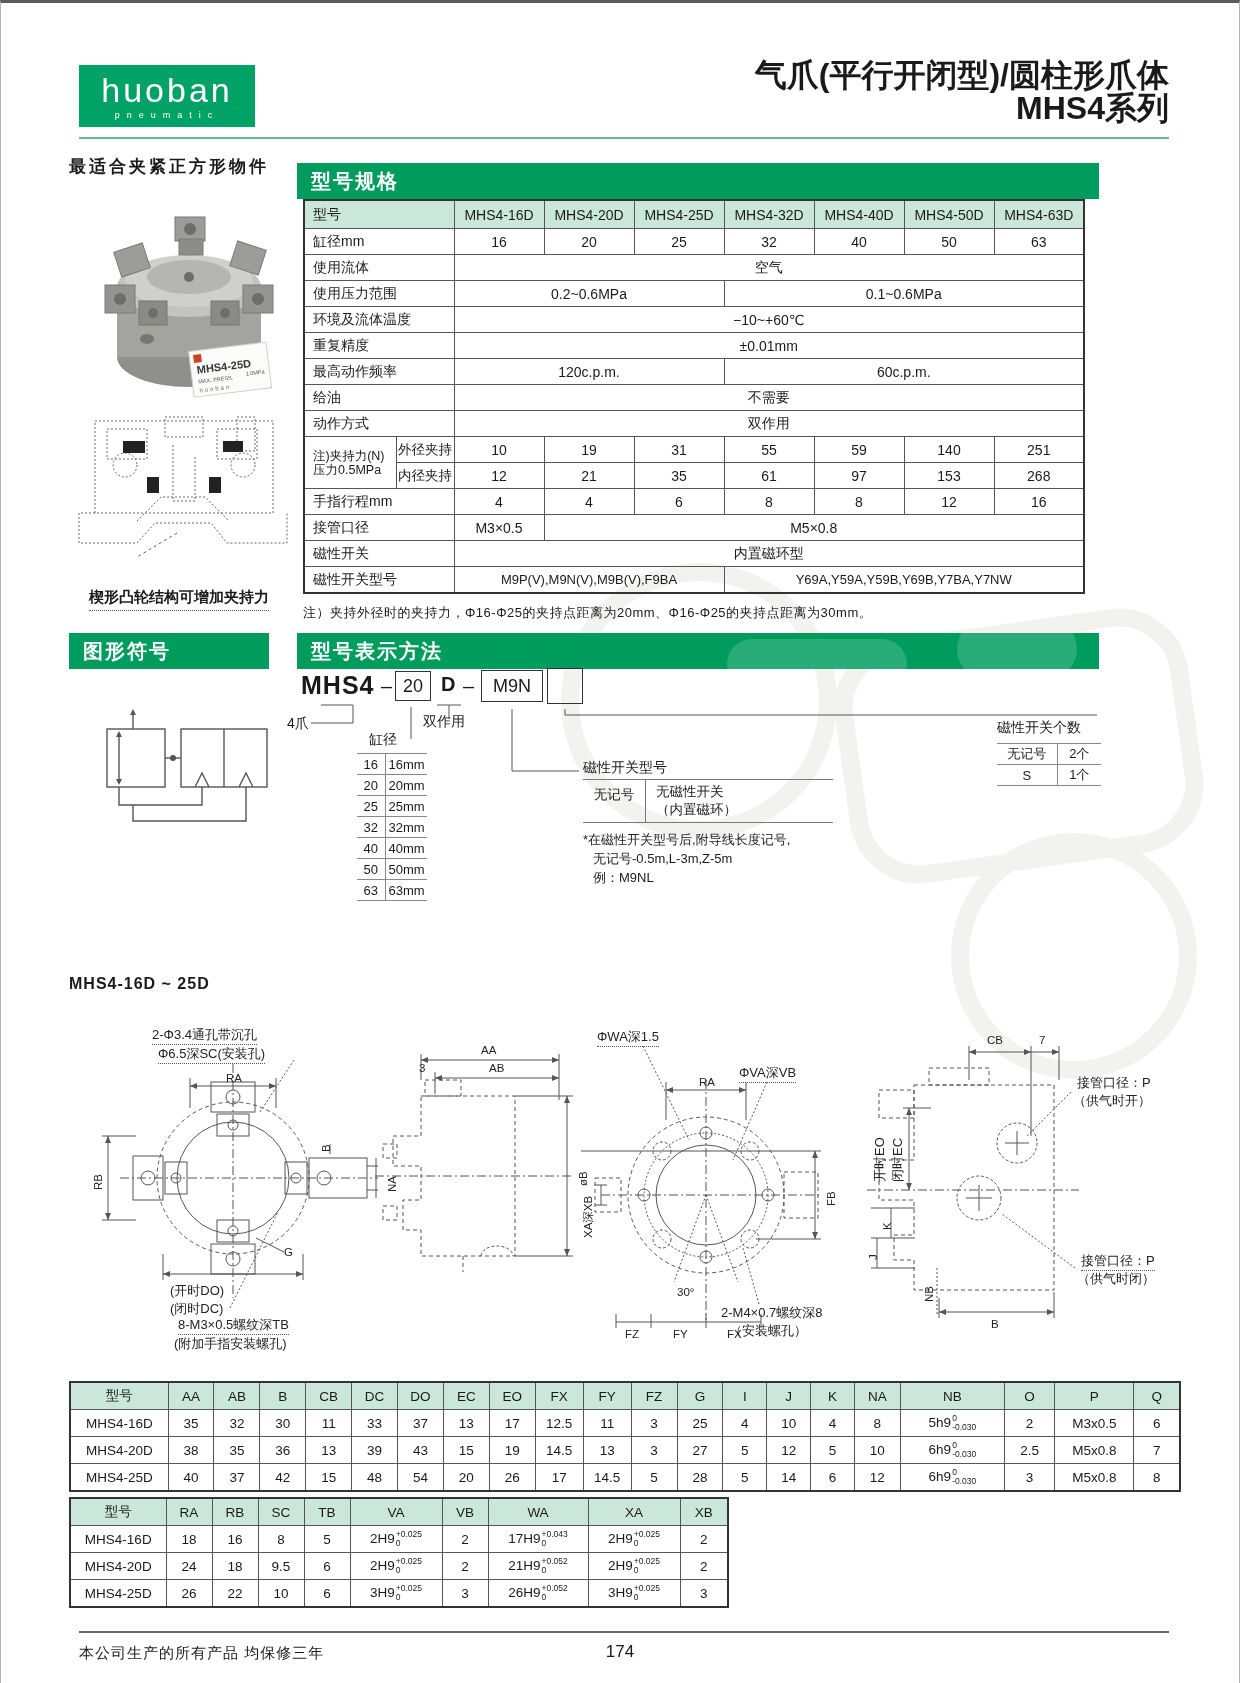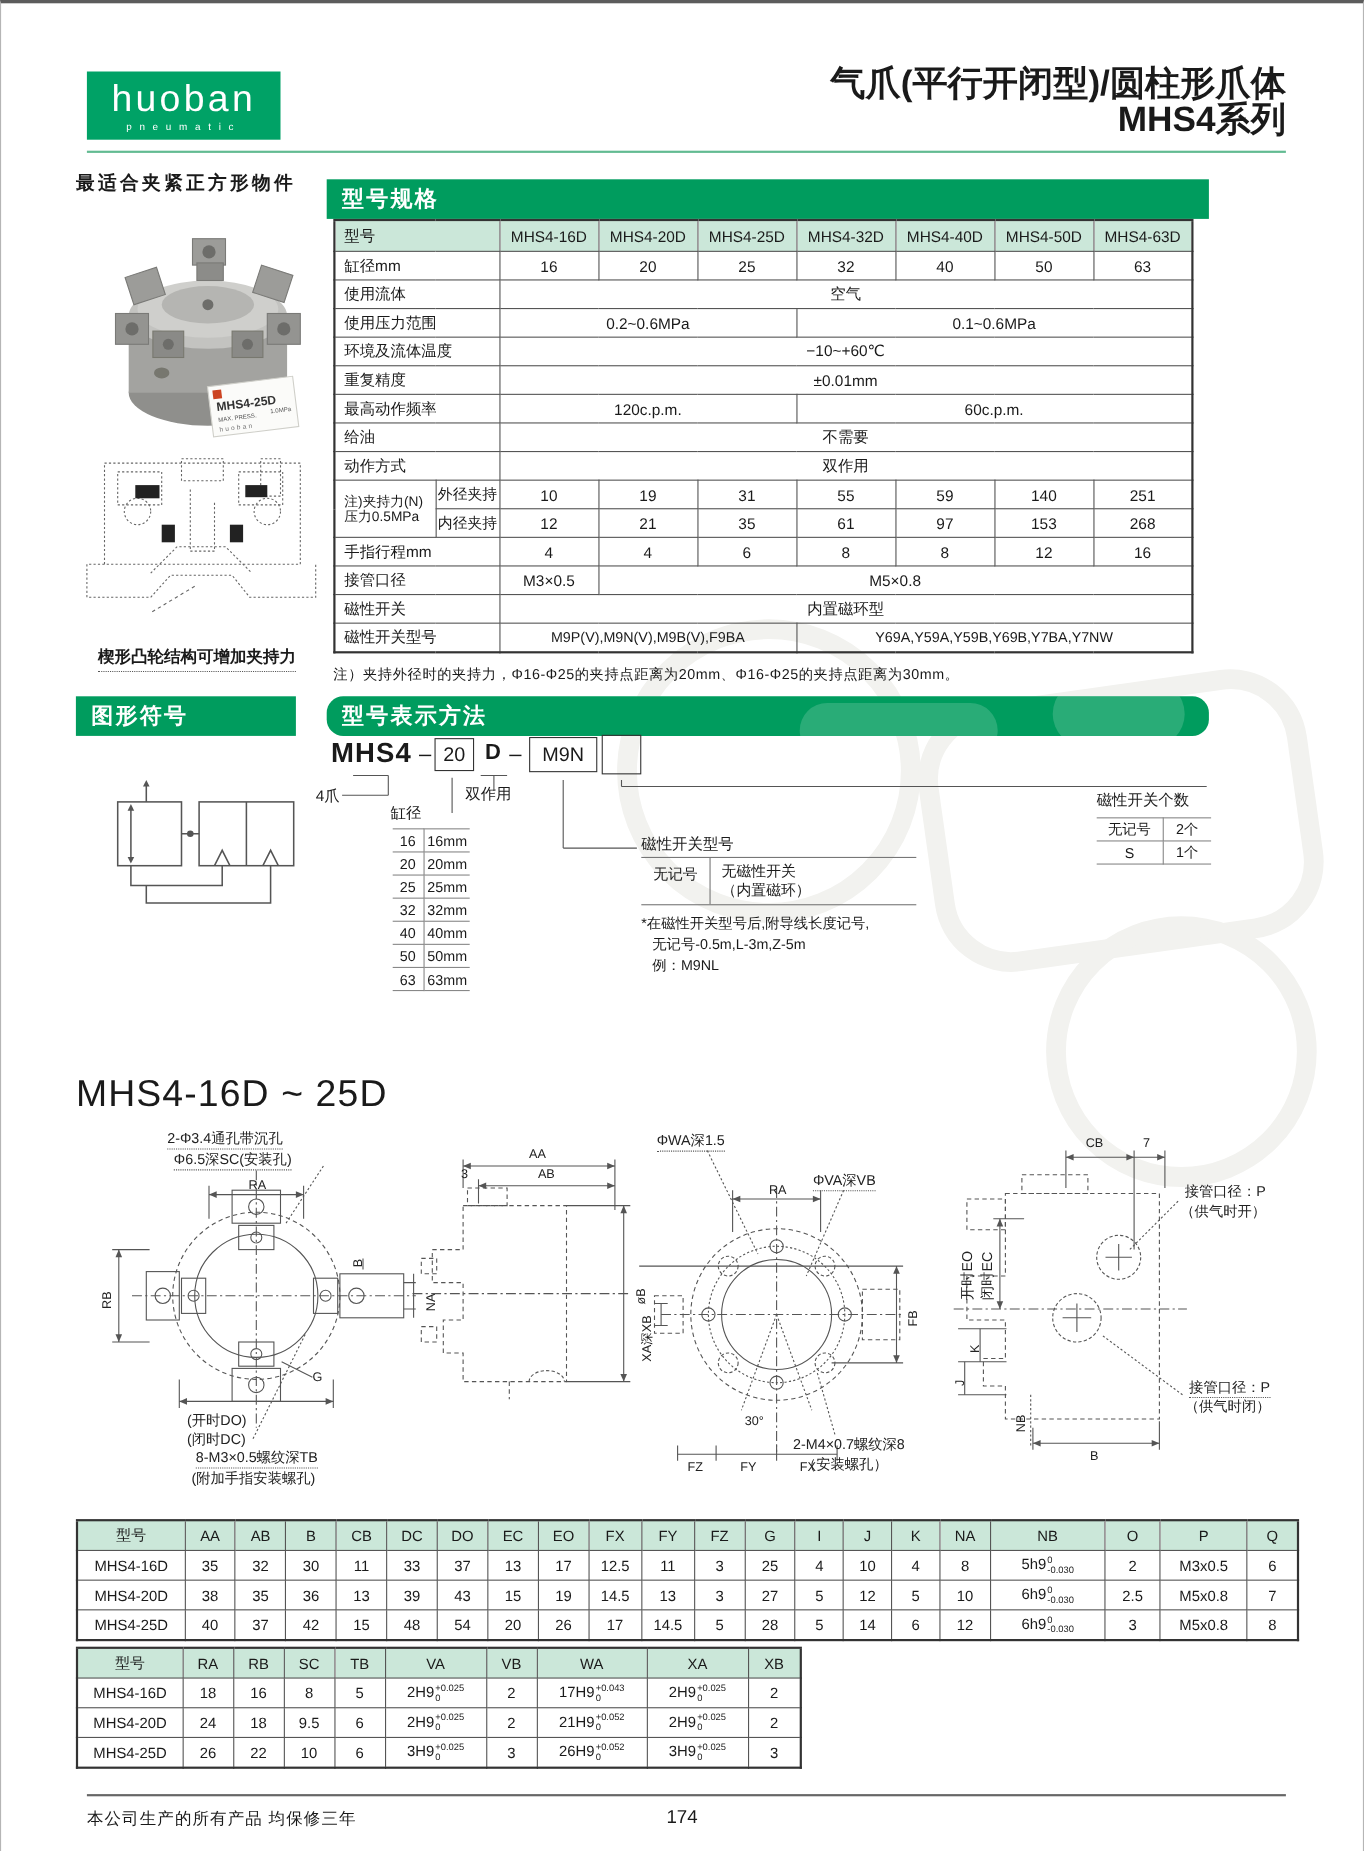--- a/index.html
+++ b/index.html
@@ -33,21 +33,21 @@
   .mini td:first-child{border-right:1px solid #888;}
   .mini tr:first-child td{border-top:1px solid #888;}
   .codebox{position:absolute;border:1.5px solid #333;text-align:center;font-size:18px;}
   .dlabel{position:absolute;font-size:14px;white-space:nowrap;}
   
   .lbl{position:absolute;font-size:11.5px;white-space:nowrap;color:#222;}
   .lbl13{position:absolute;font-size:13px;white-space:nowrap;color:#222;}
   .rot{transform:rotate(-90deg);transform-origin:left top;}
   .dotted-u{border-bottom:1px dotted #555;}
   svg{display:block;}
-  .dim-head{font-weight:normal;font-size:34px;letter-spacing:1px;}
+  .dim-head{font-weight:bold;font-size:16px;letter-spacing:1px;}
   
   .dimtab{font-size:13.5px;}
   .dimtab th,.dimtab td{border:1px solid #555;text-align:center;height:26px;font-weight:400;padding:0 1px;white-space:nowrap;overflow:hidden;}
   .dimtab th{background:#cbe7d9;border-top:2px solid #333;}
   .dimtab td:first-child{font-size:13.5px;}
   .tol{display:inline-block;vertical-align:middle;margin-left:1px;font-size:8.5px;line-height:9px;text-align:left;}
   .tol span{display:block;font-style:normal;}
   
   .foot-rule{left:78px;top:1628px;width:1090px;height:2px;background:#666;}
   .foot-text{left:78px;top:1641px;font-size:15px;letter-spacing:1px;}
@@ -266,21 +266,21 @@
     </tr>
     <tr>
       <td class="lab" colspan="2">磁性开关型号</td>
       <td colspan="3" style="font-size:13px;">M9P(V),M9N(V),M9B(V),F9BA</td>
       <td colspan="4" style="font-size:13px;">Y69A,Y59A,Y59B,Y69B,Y7BA,Y7NW</td>
     </tr>
   </tbody>
     </table>
   <div class="abs spec-note">注）夹持外径时的夹持力，Φ16-Φ25的夹持点距离为20mm、Φ16-Φ25的夹持点距离为30mm。</div>
 
-  <div class="abs banner" style="left:296px;top:630px;width:788px;height:36px;border-radius:15px;">
+  <div class="abs banner" style="left:296px;top:630px;width:788px;height:36px;">
     <span>型号表示方法</span>
     <span class="sheen" style="left:430px;top:6px;width:180px;height:50px;"></span>
     <span class="sheen" style="left:660px;top:-14px;width:120px;height:60px;"></span>
   </div>
 
   <div class="abs" style="left:296px;top:664px;width:889px;height:250px;">
 
     <svg class="abs" style="left:0;top:0;" width="889" height="250" viewBox="0 0 889 250" stroke="#555" stroke-width="1" fill="none">
       <line x1="24" y1="38" x2="56" y2="38"></line>
         <line x1="56" y1="38" x2="56" y2="56"></line>
@@ -297,21 +297,21 @@
     <div class="abs" style="left:4px;top:4px;font-size:25px;font-weight:bold;letter-spacing:1px;">MHS4</div>
     <div class="abs" style="left:84px;top:8px;font-size:20px;">–</div>
     <div class="codebox" style="left:98px;top:4px;width:34px;height:28px;line-height:28px;">20</div>
     <div class="abs" style="left:144px;top:6px;font-size:20px;font-weight:bold;">D</div>
     <div class="abs" style="left:166px;top:8px;font-size:20px;">–</div>
     <div class="codebox" style="left:184px;top:3px;width:60px;height:30px;line-height:30px;">M9N</div>
     <div class="codebox" style="left:250px;top:1px;width:34px;height:34px;"></div>
 
     <div class="dlabel" style="left:-10px;top:48px;">4爪</div>
 
-    <div class="dlabel" style="left:58px;top:64px;">缸径</div>
+    <div class="dlabel" style="left:72px;top:64px;">缸径</div>
     <table class="mini abs" style="left:60px;top:86px;width:70px;">
       <colgroup>
           <col style="width:28px">
           <col style="width:42px">
         </colgroup>
       <tbody>
           <tr>
             <td>16</td>
             <td>16mm</td>
           </tr>

